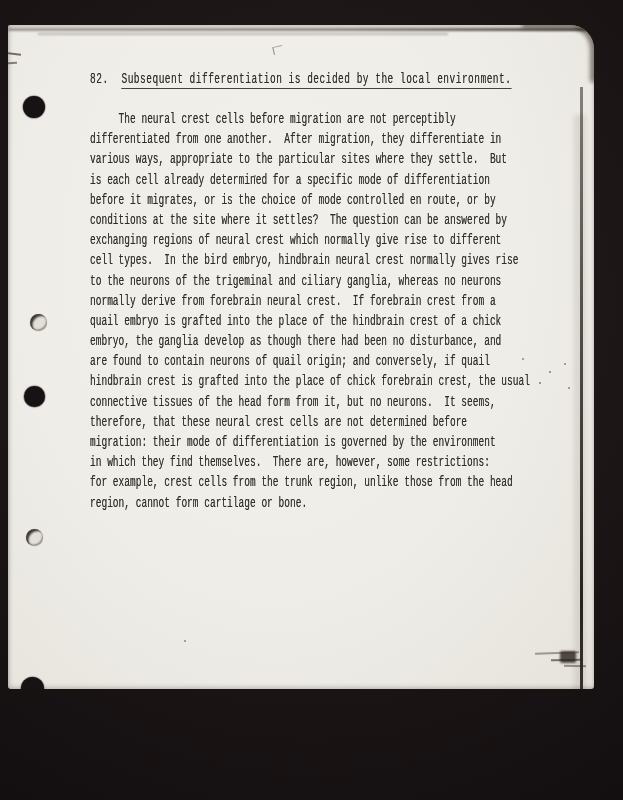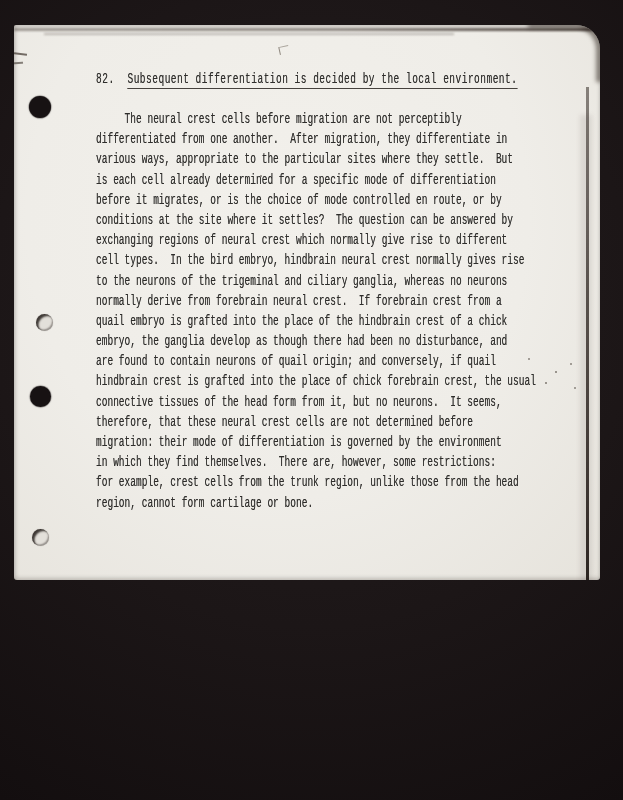--- a/index.html
+++ b/index.html
@@ -10,24 +10,24 @@
   }
   .stage {
     position: relative;
     width: 623px;
     height: 800px;
     overflow: hidden;
     background: radial-gradient(circle at 50% 38%, #241e1f 0%, #1c1617 55%, #130e0f 100%);
   }
   .paper {
     position: absolute;
-    left: 14px;
+    left: 8px;
     top: 25px;
     width: 586px;
-    height: 555px;
+    height: 664px;
     background: radial-gradient(ellipse at 45% 35%, #f2f0eb 0%, #efede8 55%, #e6e3dc 100%);
     border-radius: 2px 24px 3px 3px;
     box-shadow: inset 0 -2px 4px rgba(40,32,28,0.18),
                 inset 2px 0 4px rgba(40,32,28,0.10),
                 inset 0 2px 3px rgba(40,32,28,0.12);
     overflow: hidden;
   }
 
   
   .typed {

